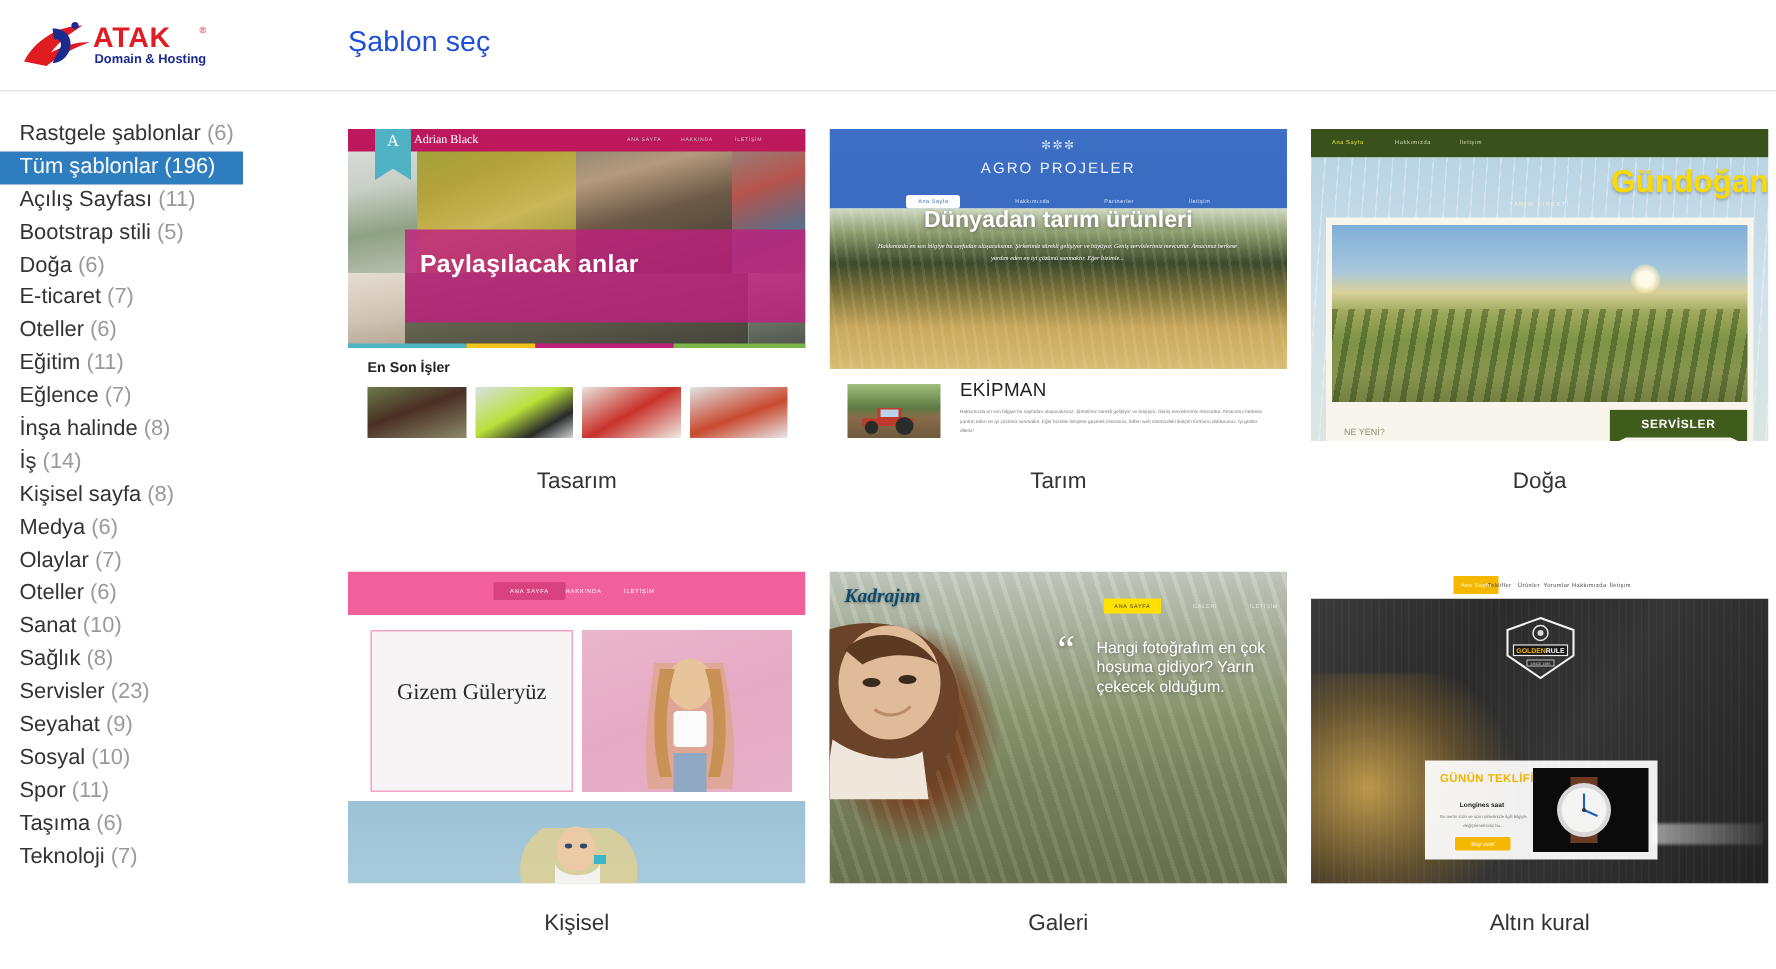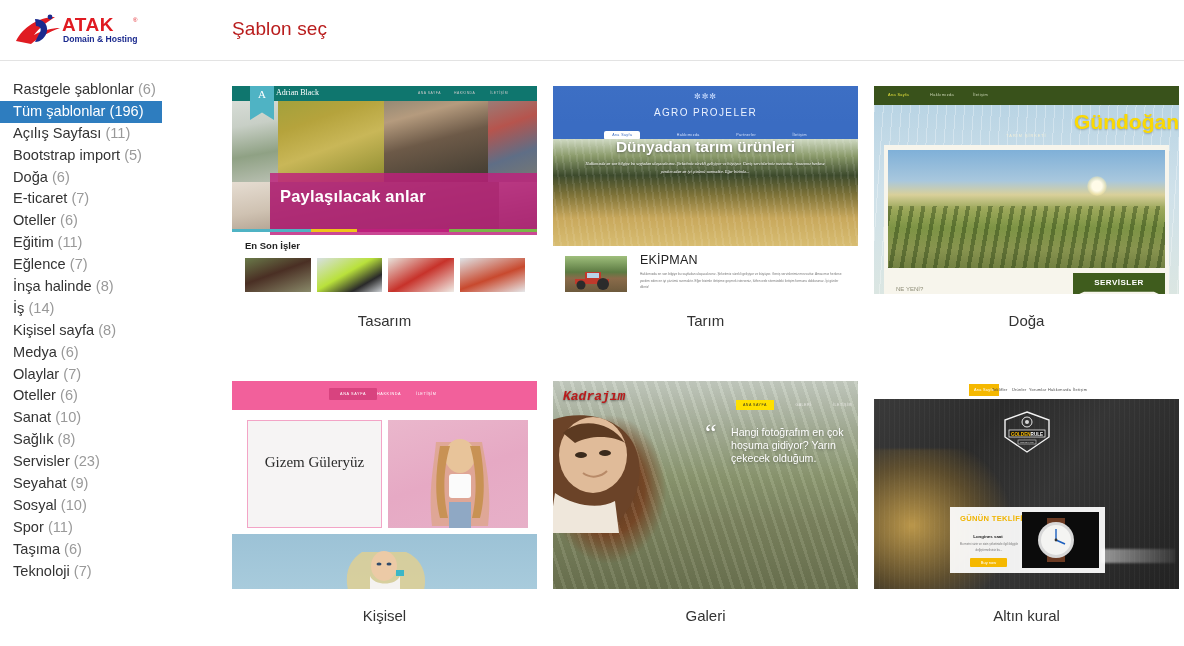--- a/index.html
+++ b/index.html
@@ -17,21 +17,21 @@
     width: 1184px; height: 61px;
     border-bottom: 1px solid #e3e3e3;
     background: #fff;
   }
   #logo {
     position: absolute; left: 13px; top: 11px;
     width: 126px; height: 39px;
   }
   #page-title {
     position: absolute; left: 232px; top: 18px;
-    font-size: 19px; color: #b91c1c; letter-spacing: .1px;
+    font-size: 19px; color: #1d4ed8; letter-spacing: .1px;
   }
 
   
   #sidebar {
     position: absolute; left: 0; top: 61px;
     width: 215px; height: 585px;
     padding-top: 18px;
   }
   .side-item {
     display: block;
@@ -65,30 +65,30 @@
     margin-top: 18px;
   }
   .c0 { left: 0px; }
   .c1 { left: 321px; }
   .c2 { left: 642px; }
   .r0 { top: 25px; }
   .r1 { top: 320px; }
 
   
   .t1 { background:#f4f2ef; }
-  .t1 .nav { position:absolute; left:0; top:0; width:100%; height:15px; background:#0f766e; z-index:4;}
+  .t1 .nav { position:absolute; left:0; top:0; width:100%; height:15px; background:#be185d; z-index:4;}
   .t1 .nav .brand { position:absolute; left:44px; top:2px; font-family:"Liberation Serif",serif; font-size:8px; color:#fff; }
   .t1 .nav .mi { position:absolute; top:5px; font-size:3.4px; color:#c9c9c9; letter-spacing:.5px;}
   .t1 .ribbon { position:absolute; left:18px; top:0; width:24px; height:34px; background:#4fb3c4; z-index:5;
      clip-path: polygon(0 0,100% 0,100% 100%,50% 78%,0 100%); }
   .t1 .ribbon span { position:absolute; left:0; top:2px; width:100%; text-align:center;
      font-family:"Liberation Serif",serif; font-size:11px; color:#fff; }
   .t1 .cellrow { position:absolute; left:0; width:100%; display:flex; }
   .t1 .cell { height:100%; }
-  .t1 .banner { position:absolute; left:38px; top:87px; width:267px; height:62px;
+  .t1 .banner { position:absolute; left:38px; top:67px; width:267px; height:62px;
      background:rgba(190,32,124,.82); z-index:6;padding-left:25px; }
   .t1 .banner b { position:absolute; left:10px; top:14px; font-size:16.5px; color:#fff; font-weight:bold; letter-spacing:.2px;}
   .t1 .stripe { position:absolute; left:0; top:143px; width:100%; height:3px; display:flex; z-index:7;}
   .t1 .white { position:absolute; left:0; top:146px; width:100%; height:62px; background:#fff; }
   .t1 .white h4 { position:absolute; left:13px; top:8px; font-size:9.5px; color:#222; font-weight:bold; margin:0;}
   .t1 .works { position:absolute; left:13px; top:26px; width:280px; height:34px; display:flex; gap:6px;}
   .t1 .works div { flex:1; height:100%; }
 
   
   .t2 { background:#fff; }
@@ -162,21 +162,21 @@
   
   .t5 { overflow:hidden; background:#8d9486; }
   .t5 .photo { position:absolute; inset:0;
      background:
        radial-gradient(ellipse 95px 120px at 18% 52%, #5c3a22 0%, #7a4a28 38%, rgba(122,74,40,0) 62%),
        linear-gradient(180deg,#c8cfc4 0%,#aab39c 22%,#8e9a72 46%,#7d8560 68%,#6d7451 100%); }
   .t5 .blur { position:absolute; inset:0;
      background:repeating-linear-gradient(72deg, rgba(255,255,255,.07) 0 3px, rgba(0,0,0,.05) 3px 10px); }
   .t5 .face { position:absolute; left:-4px; top:22px; width:120px; height:130px; }
   .t5 .brand { position:absolute; left:10px; top:8px;
-     font-family:Liberation Mono, monospace; font-style:italic; font-weight:bold; font-size:13px; color:#b91c1c;
+     font-family:Liberation Serif, serif; font-style:italic; font-weight:bold; font-size:13px; color:#0c4a6e;
      text-shadow:0 1px 2px rgba(0,0,0,.4); z-index:5;}
   .t5 .menu { position:absolute; right:6px; top:11px; z-index:5;}
   .t5 .menu span { display:inline-block; font-size:3.6px; color:#e8e8e4; margin-left:17px; letter-spacing:.5px;}
   .t5 .menu span.on { background:#ffe000; color:#3a3a20; padding:3px 7px; margin-left:0; }
   .t5 .quote { position:absolute; left:178px; top:45px; width:120px; z-index:5;
      font-size:10.6px; line-height:1.22; color:#fff; font-weight:normal; text-shadow:0 1px 3px rgba(0,0,0,.35);}
   .t5 .qm { position:absolute; left:152px; top:42px; font-size:26px; color:#fff; font-family:"Liberation Serif",serif;
      line-height:.8; z-index:5; text-shadow:0 1px 3px rgba(0,0,0,.35);}
 
   
@@ -221,21 +221,21 @@
     </svg>
   </div>
 
   <div id="page-title">Şablon seç</div>
 </div>
 
 <nav id="sidebar">
     <div class="side-item"><span>Rastgele şablonlar</span><span class="cnt"> (6)</span></div>
     <div class="side-item sel"><span>Tüm şablonlar (196)</span></div>
     <div class="side-item"><span>Açılış Sayfası</span><span class="cnt"> (11)</span></div>
-    <div class="side-item"><span>Bootstrap import</span><span class="cnt"> (5)</span></div>
+    <div class="side-item"><span>Bootstrap stili</span><span class="cnt"> (5)</span></div>
     <div class="side-item"><span>Doğa</span><span class="cnt"> (6)</span></div>
     <div class="side-item"><span>E-ticaret</span><span class="cnt"> (7)</span></div>
     <div class="side-item"><span>Oteller</span><span class="cnt"> (6)</span></div>
     <div class="side-item"><span>Eğitim</span><span class="cnt"> (11)</span></div>
     <div class="side-item"><span>Eğlence</span><span class="cnt"> (7)</span></div>
     <div class="side-item"><span>İnşa halinde</span><span class="cnt"> (8)</span></div>
     <div class="side-item"><span>İş</span><span class="cnt"> (14)</span></div>
     <div class="side-item"><span>Kişisel sayfa</span><span class="cnt"> (8)</span></div>
     <div class="side-item"><span>Medya</span><span class="cnt"> (6)</span></div>
     <div class="side-item"><span>Olaylar</span><span class="cnt"> (7)</span></div>

